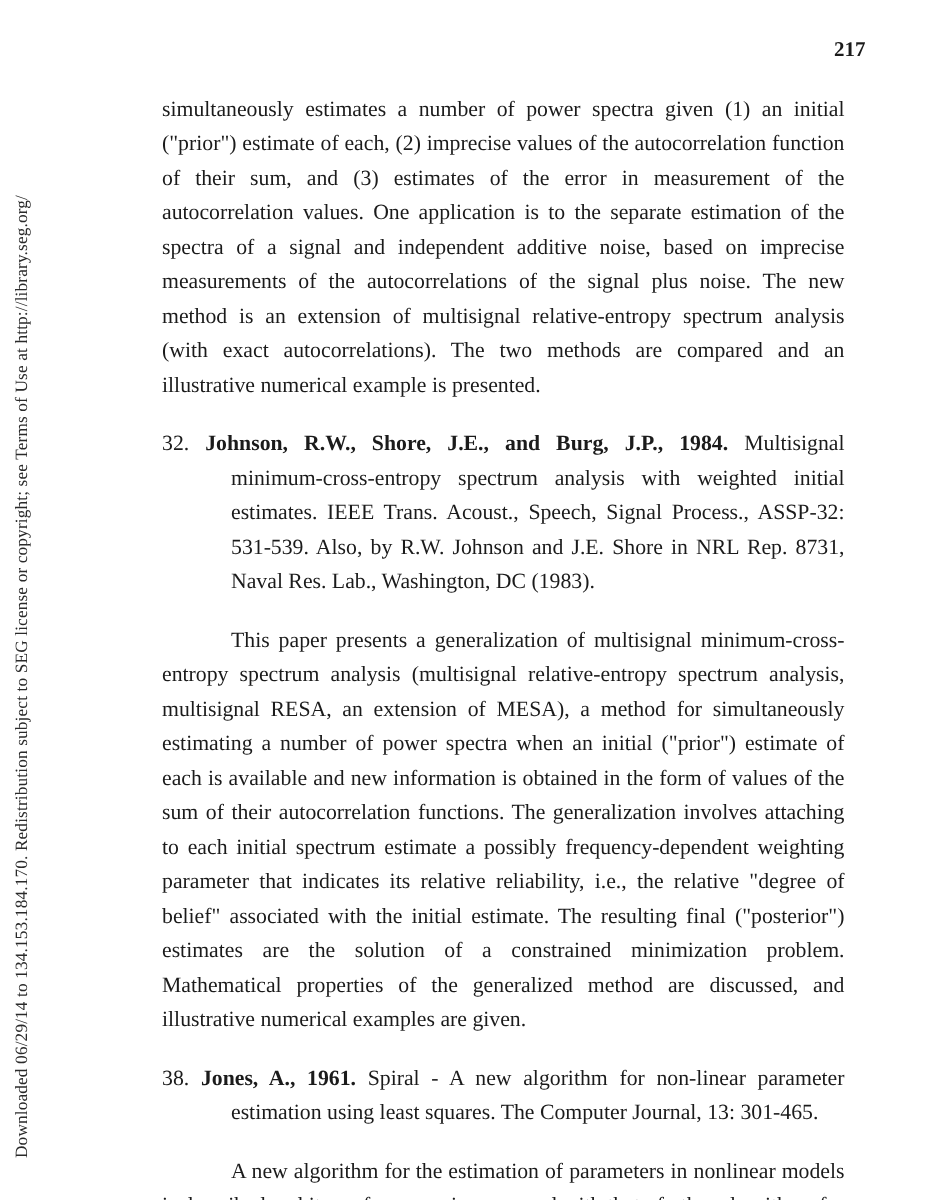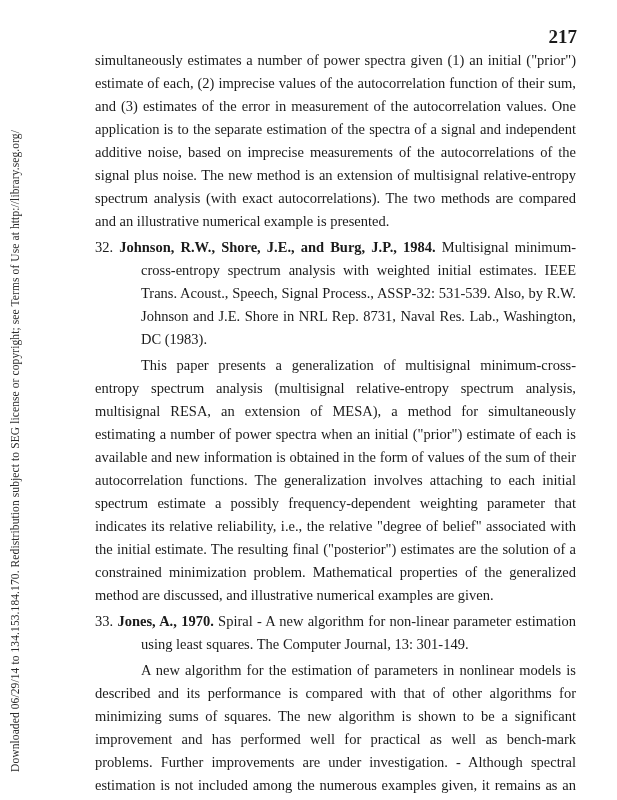--- a/index.html
+++ b/index.html
@@ -13,21 +13,21 @@
     height: 800px;
     background: #ffffff;
     overflow: hidden;
     font-family: "Liberation Serif", serif;
     color: #1b1b1b;
   }
   .page-number {
     position: absolute;
     top: 26px;
     right: 40px;
-    font-size: 19px;
+    font-size: 14px;
     font-weight: bold;
   }
   .watermark {
     position: absolute;
     left: 9px;
     top: 772px;
     transform: rotate(-90deg);
     transform-origin: 0 0;
     white-space: nowrap;
     font-size: 11.5px;
@@ -36,21 +36,21 @@
   }
   .main-column {
     position: absolute;
     left: 92px;
     top: 46px;
     width: 487px;
     font-size: 14.5px;
     line-height: 23px;
     text-align: justify;
   }
-  .main-column p { margin: 3px; }
+  .main-column p { margin: 16px; }
   .intro-paragraph { margin-bottom: 17px; }
   .reference-heading {
     padding-left: 46px;
     text-indent: -46px;
     margin: 0;
   }
   .reference-heading .authors { font-weight: bold; }
   .reference-heading .ref-title { }
   .annotation {
     text-indent: 46px;
@@ -69,18 +69,18 @@
   <div class="page-number">217</div>
 
   <div class="main-column">
 
     <p class="intro-paragraph">simultaneously estimates a number of power spectra given (1) an initial ("prior") estimate of each, (2) imprecise values of the autocorrelation function of their sum, and (3) estimates of the error in measurement of the autocorrelation values. One application is to the separate estimation of the spectra of a signal and independent additive noise, based on imprecise measurements of the autocorrelations of the signal plus noise. The new method is an extension of multisignal relative-entropy spectrum analysis (with exact autocorrelations). The two methods are compared and an illustrative numerical example is presented.</p>
 
     <p class="reference-heading"><span>32.</span> <span class="authors">Johnson, R.W., Shore, J.E., and Burg, J.P., 1984.</span> <span class="ref-title">Multisignal minimum-cross-entropy spectrum analysis with weighted initial estimates.</span> <span>IEEE Trans. Acoust., Speech, Signal Process., ASSP-32: 531-539. Also, by R.W. Johnson and J.E. Shore in NRL Rep. 8731, Naval Res. Lab., Washington, DC (1983).</span></p>
 
     <p class="annotation"><span>This paper presents a generalization of multisignal minimum-cross-entropy spectrum analysis (multisignal relative-entropy spectrum analysis, multisignal RESA, an extension of MESA), a method for simultaneously estimating a number of power spectra when an </span><span class="it">initial</span><span> ("prior") estimate of each is available and new information is obtained in the form of values of the sum of their autocorrelation functions. The generalization involves attaching to each initial spectrum estimate a possibly frequency-dependent weighting parameter that indicates its relative reliability, i.e., the relative "degree of belief" associated with the initial estimate. The resulting </span><span class="it">final</span><span> ("posterior") estimates are the solution of a constrained minimization problem. Mathematical properties of the generalized method are discussed, and illustrative numerical examples are given.</span></p>
 
-    <p class="reference-heading"><span>33.</span> <span class="authors">Jones, A., 1970.</span> <span class="ref-title">Spiral - A new algorithm for non-linear parameter estimation using least squares.</span> <span>The Computer Journal, 13: 301-149.</span></p>
+    <p class="reference-heading"><span>38.</span> <span class="authors">Jones, A., 1961.</span> <span class="ref-title">Spiral - A new algorithm for non-linear parameter estimation using least squares.</span> <span>The Computer Journal, 13: 301-465.</span></p>
 
     <p class="annotation"><span>A new algorithm for the estimation of parameters in nonlinear models is described and its performance is compared with that of other algorithms for minimizing sums of squares. The new algorithm is shown to be a significant improvement and has performed well for practical as well as bench-mark problems. Further improvements are under investigation. - Although spectral estimation is not included among the numerous examples given, it remains as an important problem to see to what extent this new algorithm can be used for time series modeling and spectral analysis.</span></p>
 
   </div>
 </div>
 
 </body></html>

